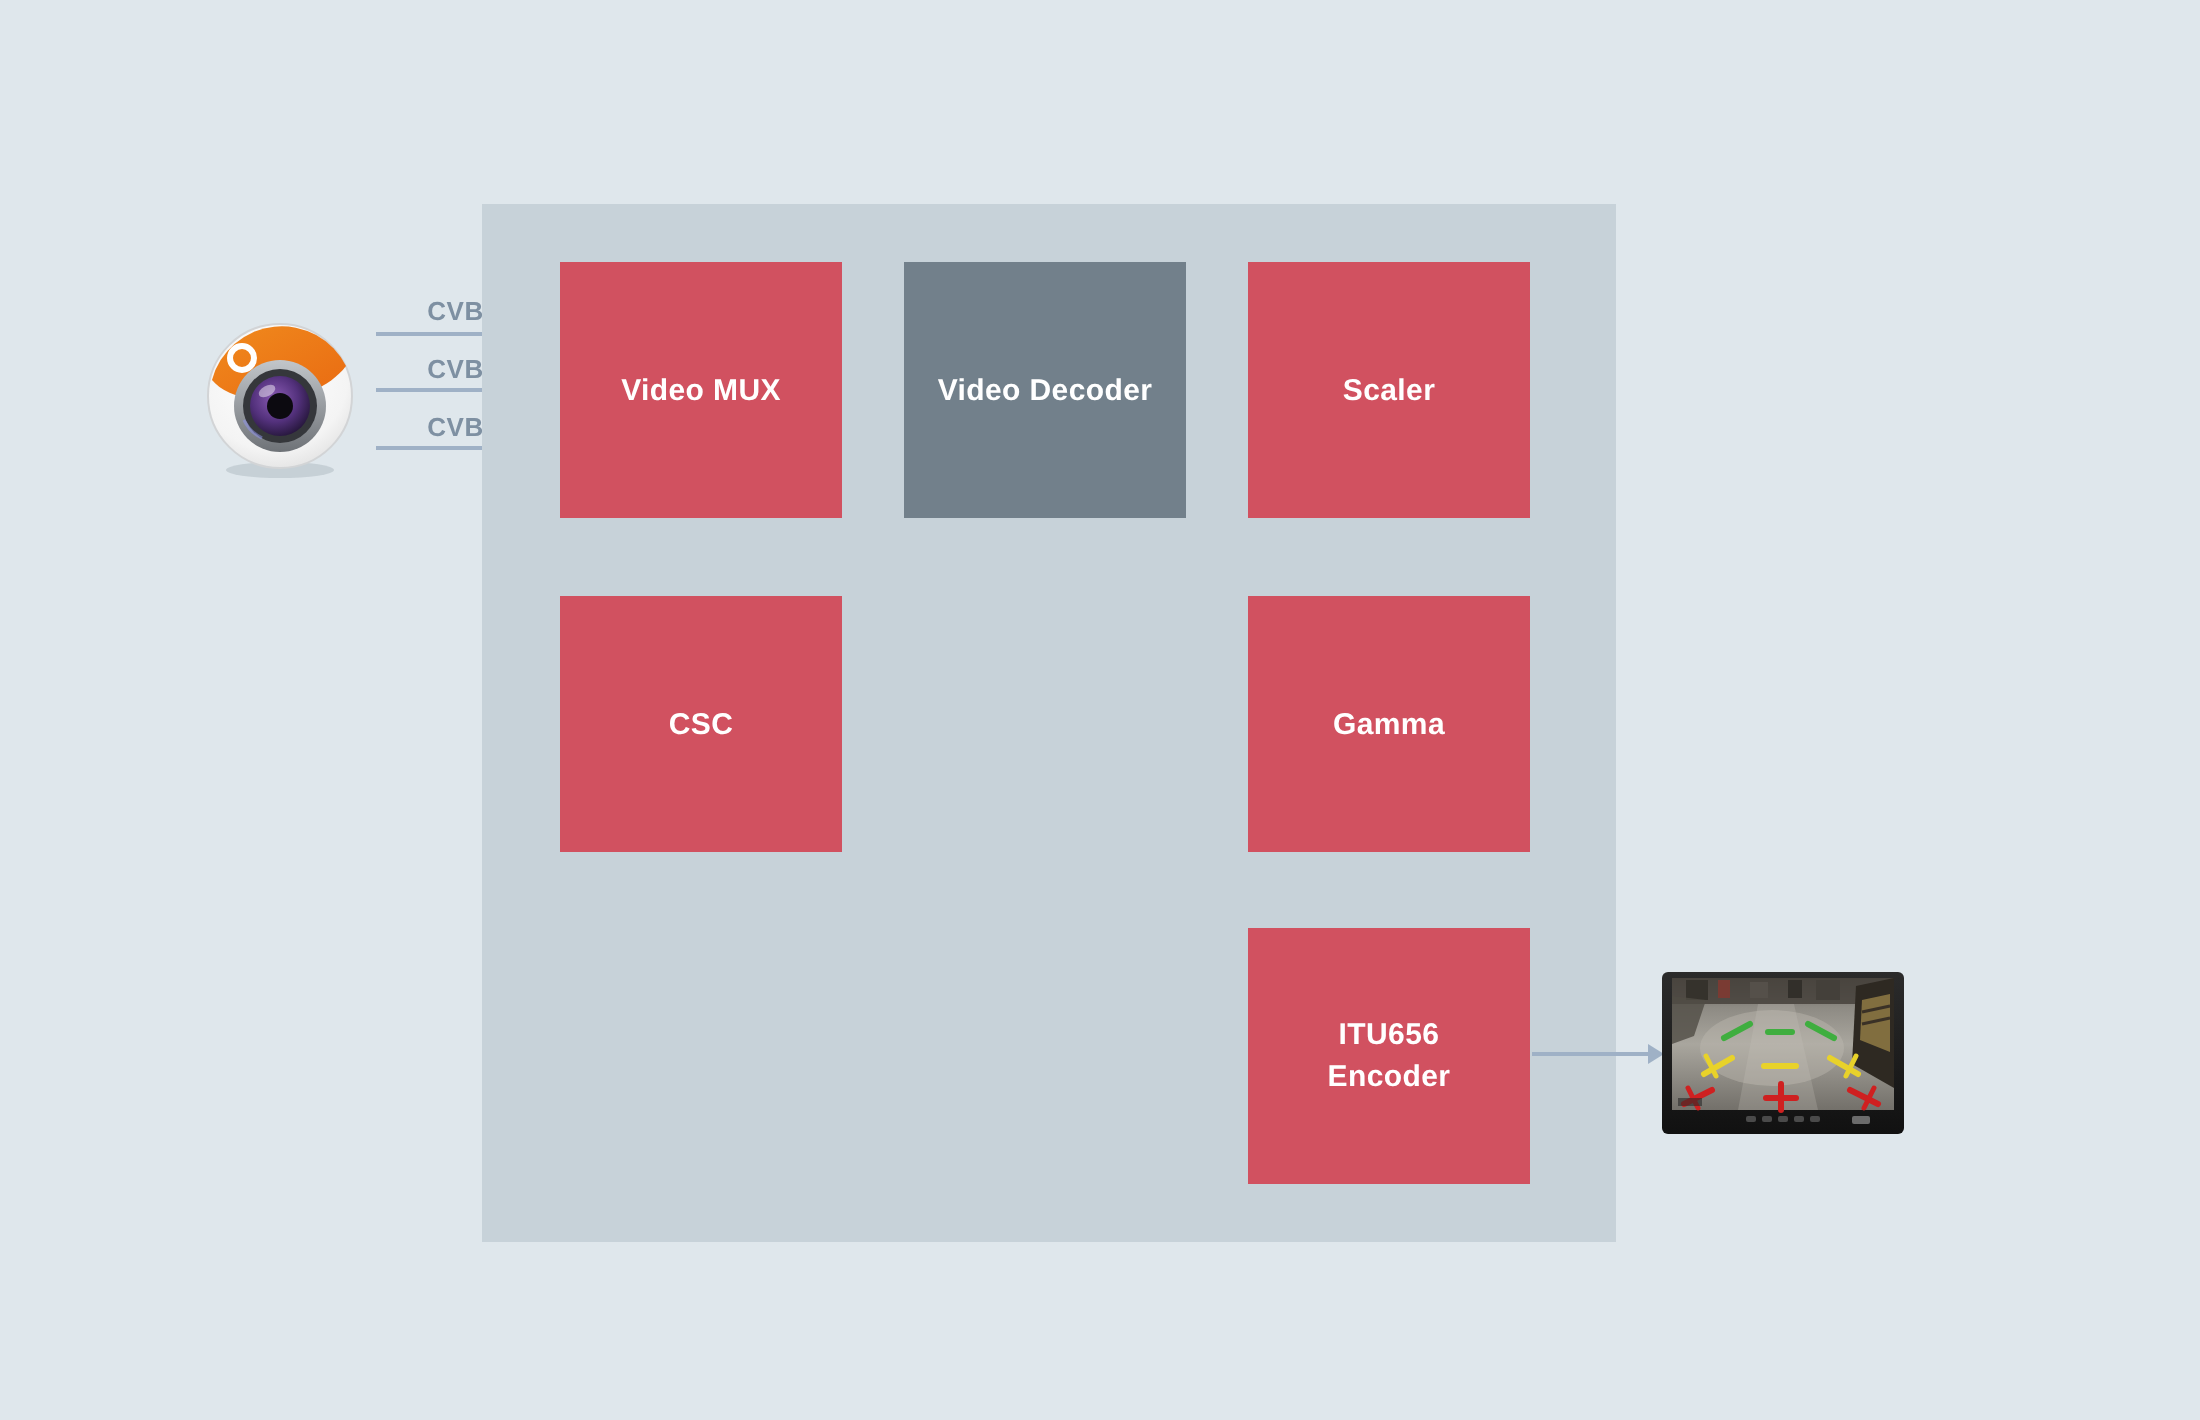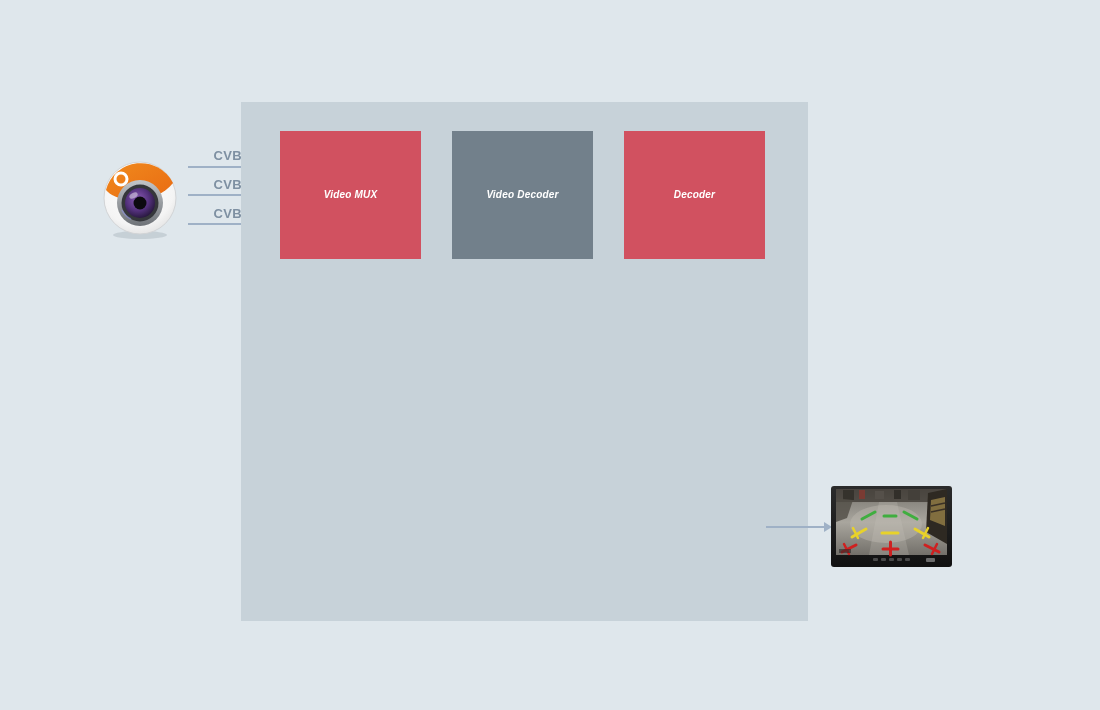--- a/index.html
+++ b/index.html
@@ -18,22 +18,22 @@
     position:absolute;left:241px;top:102px;width:567px;height:519px;
     background:var(--container);
   }
   .block{
     position:absolute;width:141px;height:128px;
     display:flex;align-items:center;justify-content:center;text-align:center;
   }
   .block.red{background:var(--red);}
   .block.grey{background:var(--grey);}
   .block span{
-    color:var(--blocktext);font-weight:bold;font-size:10px;line-height:1.4;
-    white-space:pre-line;letter-spacing:.2px;font-style:italic;
+    color:var(--blocktext);font-weight:bold;font-size:15px;line-height:1.4;
+    white-space:pre-line;letter-spacing:.2px;
   }
   
   .c0{left:39px;}  .c1{left:211px;} .c2{left:383px;}
   .r0{top:29px;}   .r1{top:196px;}  .r2{top:362px;}
 
   .arrow{
     position:absolute;height:2px;background:var(--arrow);
   }
   .arrow::after{
     content:"";position:absolute;right:-8px;top:-4px;
@@ -96,21 +96,31 @@
   <div class="arrow" style="left:188px;top:223px;width:82px;"></div>
 
   <div class="chip-container">
     <div class="block red  c0 r0">
         <span>Video MUX</span>
       </div>
     <div class="block grey c1 r0">
         <span>Video Decoder</span>
       </div>
     <div class="block red  c2 r0">
-        <span>Decoder</span>
+        <span>Scaler</span>
+      </div>
+    <div class="block red  c0 r1">
+        <span>CSC</span>
+      </div>
+    <div class="block red  c2 r1">
+        <span>Gamma</span>
+      </div>
+    <div class="block red  c2 r2">
+        <span>ITU656
+Encoder</span>
       </div>
   </div>
 
   <div class="arrow" style="left:766px;top:526px;width:58px;"></div>
 
   <div class="monitor">
     <svg width="121" height="81" viewBox="0 0 121 81">
       <defs>
         <linearGradient id="scene" x1="0" y1="0" x2="0" y2="1">
           <stop offset="0%" stop-color="#57534d"></stop>

